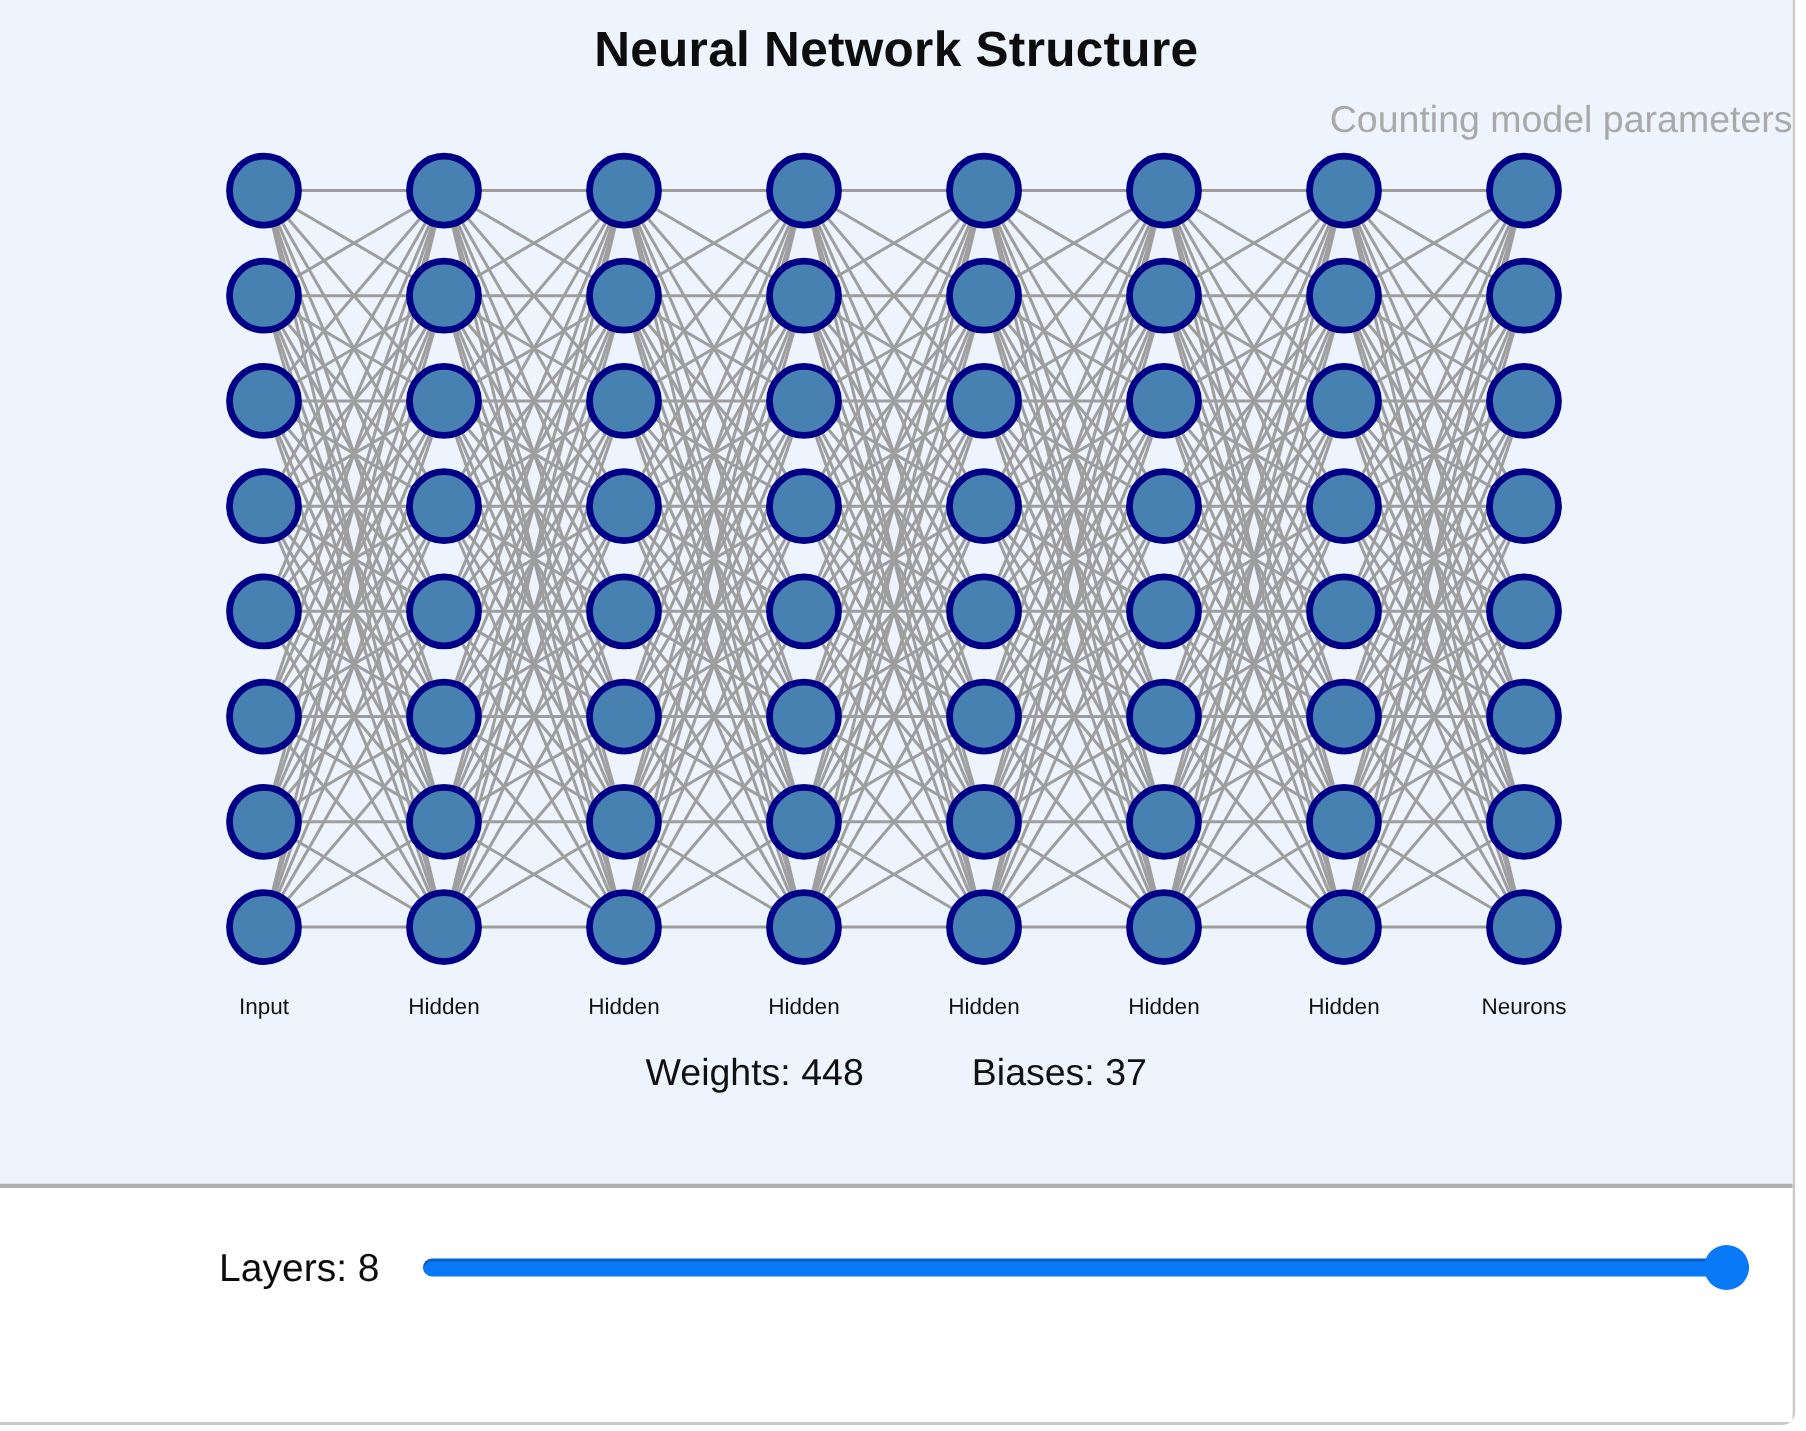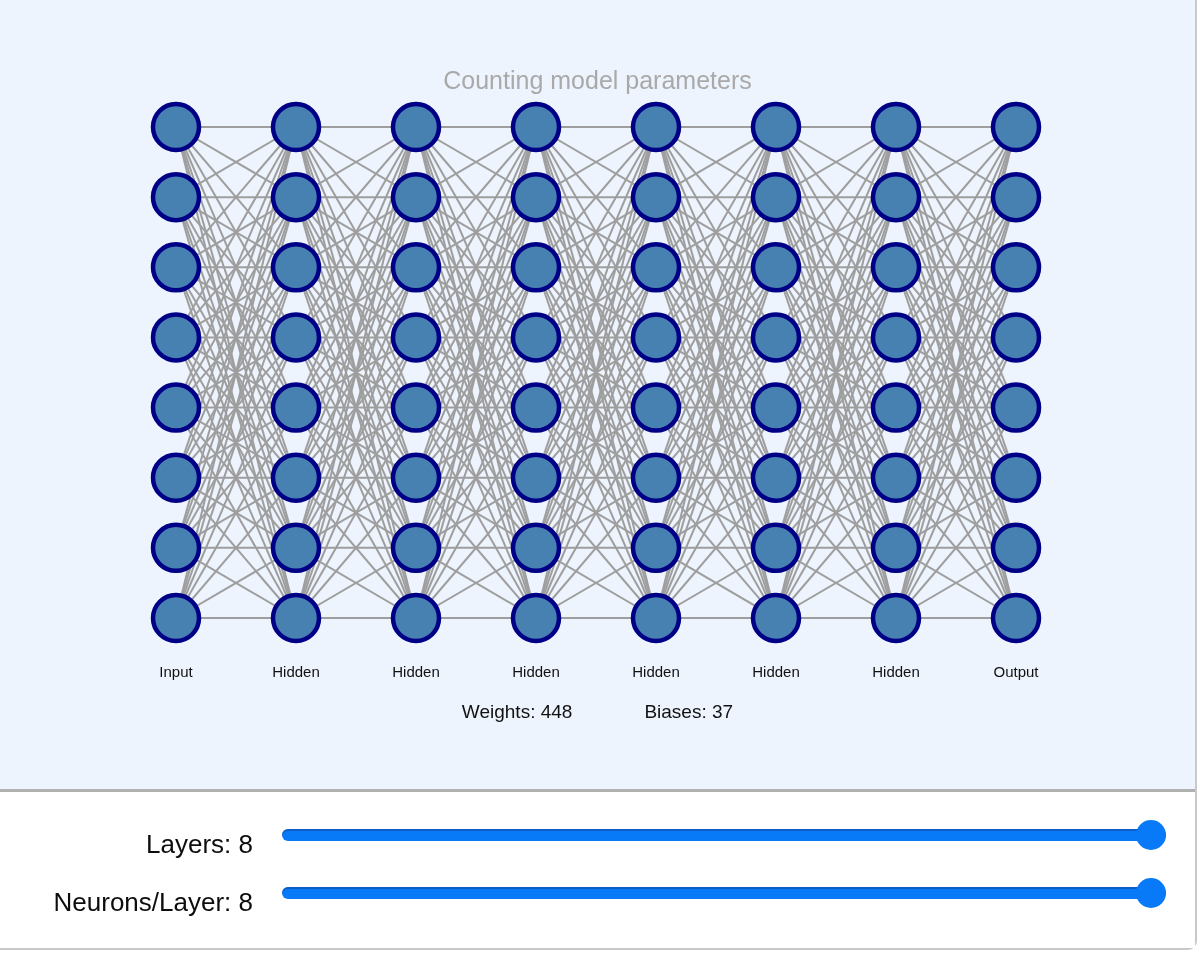--- a/index.html
+++ b/index.html
@@ -38,21 +38,21 @@
     font-size: 33px;
     font-weight: bold;
     color: #0d0d0d;
     letter-spacing: 0.2px;
   }
   .viz-subtitle {
     position: absolute;
     top: 66px;
     left: 0;
     width: 100%;
-    text-align: center;
+    text-align: right;
     font-size: 25px;
     color: #a9a9a9;
   }
   #network-svg {
     position: absolute;
     top: 0;
     left: 0;
   }
   .labels-row {
     position: absolute;
@@ -70,21 +70,21 @@
     line-height: 30px;
   }
   .stats-row {
     position: absolute;
     top: 701px;
     left: 0;
     width: 100%;
     display: flex;
     justify-content: center;
     gap: 72px;
-    font-size: 19px;
+    font-size: 25px;
     color: #111111;
   }
   .total-row {
     position: absolute;
     top: 739px;
     left: 0;
     width: 100%;
     text-align: center;
     font-size: 27px;
     font-weight: bold;
@@ -102,20 +102,21 @@
     width: 100%;
     height: 156px;
     background: #ffffff;
   }
   .slider-row {
     position: absolute;
     left: 0;
     width: 100%;
     height: 32px;
     display: flex;
+    align-items: center;
   }
   .slider-row.row-1 { top: 37px; }
   .slider-row.row-2 { top: 95px; }
   .slider-label {
     width: 253px;
     text-align: right;
     font-size: 26px;
     color: #0d0d0d;
     white-space: nowrap;
     flex: 0 0 auto;
@@ -656,52 +657,47 @@
         <circle cx="1016" cy="127" r="23" fill="#4681b2" stroke="#000087" stroke-width="4.5"></circle>
         <circle cx="1016" cy="197.14285714285714" r="23" fill="#4681b2" stroke="#000087" stroke-width="4.5"></circle>
         <circle cx="1016" cy="267.2857142857143" r="23" fill="#4681b2" stroke="#000087" stroke-width="4.5"></circle>
         <circle cx="1016" cy="337.42857142857144" r="23" fill="#4681b2" stroke="#000087" stroke-width="4.5"></circle>
         <circle cx="1016" cy="407.57142857142856" r="23" fill="#4681b2" stroke="#000087" stroke-width="4.5"></circle>
         <circle cx="1016" cy="477.71428571428567" r="23" fill="#4681b2" stroke="#000087" stroke-width="4.5"></circle>
         <circle cx="1016" cy="547.8571428571429" r="23" fill="#4681b2" stroke="#000087" stroke-width="4.5"></circle>
         <circle cx="1016" cy="618" r="23" fill="#4681b2" stroke="#000087" stroke-width="4.5"></circle>
       </svg>
 
+    <div class="viz-title">Neural Network Structure</div>
     <div class="viz-subtitle">Counting model parameters</div>
 
     <div class="labels-row" id="layer-labels">
         <span class="layer-label" style="left: 176px;">Input</span>
         <span class="layer-label" style="left: 296px;">Hidden</span>
         <span class="layer-label" style="left: 416px;">Hidden</span>
         <span class="layer-label" style="left: 536px;">Hidden</span>
         <span class="layer-label" style="left: 656px;">Hidden</span>
         <span class="layer-label" style="left: 776px;">Hidden</span>
         <span class="layer-label" style="left: 896px;">Hidden</span>
-        <span class="layer-label" style="left: 1016px;">Output</span>
+        <span class="layer-label" style="left: 1016px;">Neurons</span>
       </div>
 
     <div class="stats-row">
       <span>Weights: 448</span>
       <span>Biases: 37</span>
     </div>
 
   </div>
 
   <div class="divider"></div>
 
   <div class="controls-panel">
 
     <div class="slider-row row-1">
       <div class="slider-label">Layers: 8</div>
       <div class="slider-track slider" style="background: rgb(8, 122, 248);">
         <div class="slider-thumb" style="background: rgb(8, 122, 248); left: calc(100% - 30px);"></div>
       </div>
     </div>
 
-    <div class="slider-row row-2">
-      <div class="slider-label">Neurons/Layer: 8</div>
-      <div class="slider-track slider" style="background: rgb(8, 122, 248);">
-        <div class="slider-thumb" style="background: rgb(8, 122, 248); left: calc(100% - 30px);"></div>
-      </div>
-    </div>
 
   </div>
 </div>
 
 </body></html>

